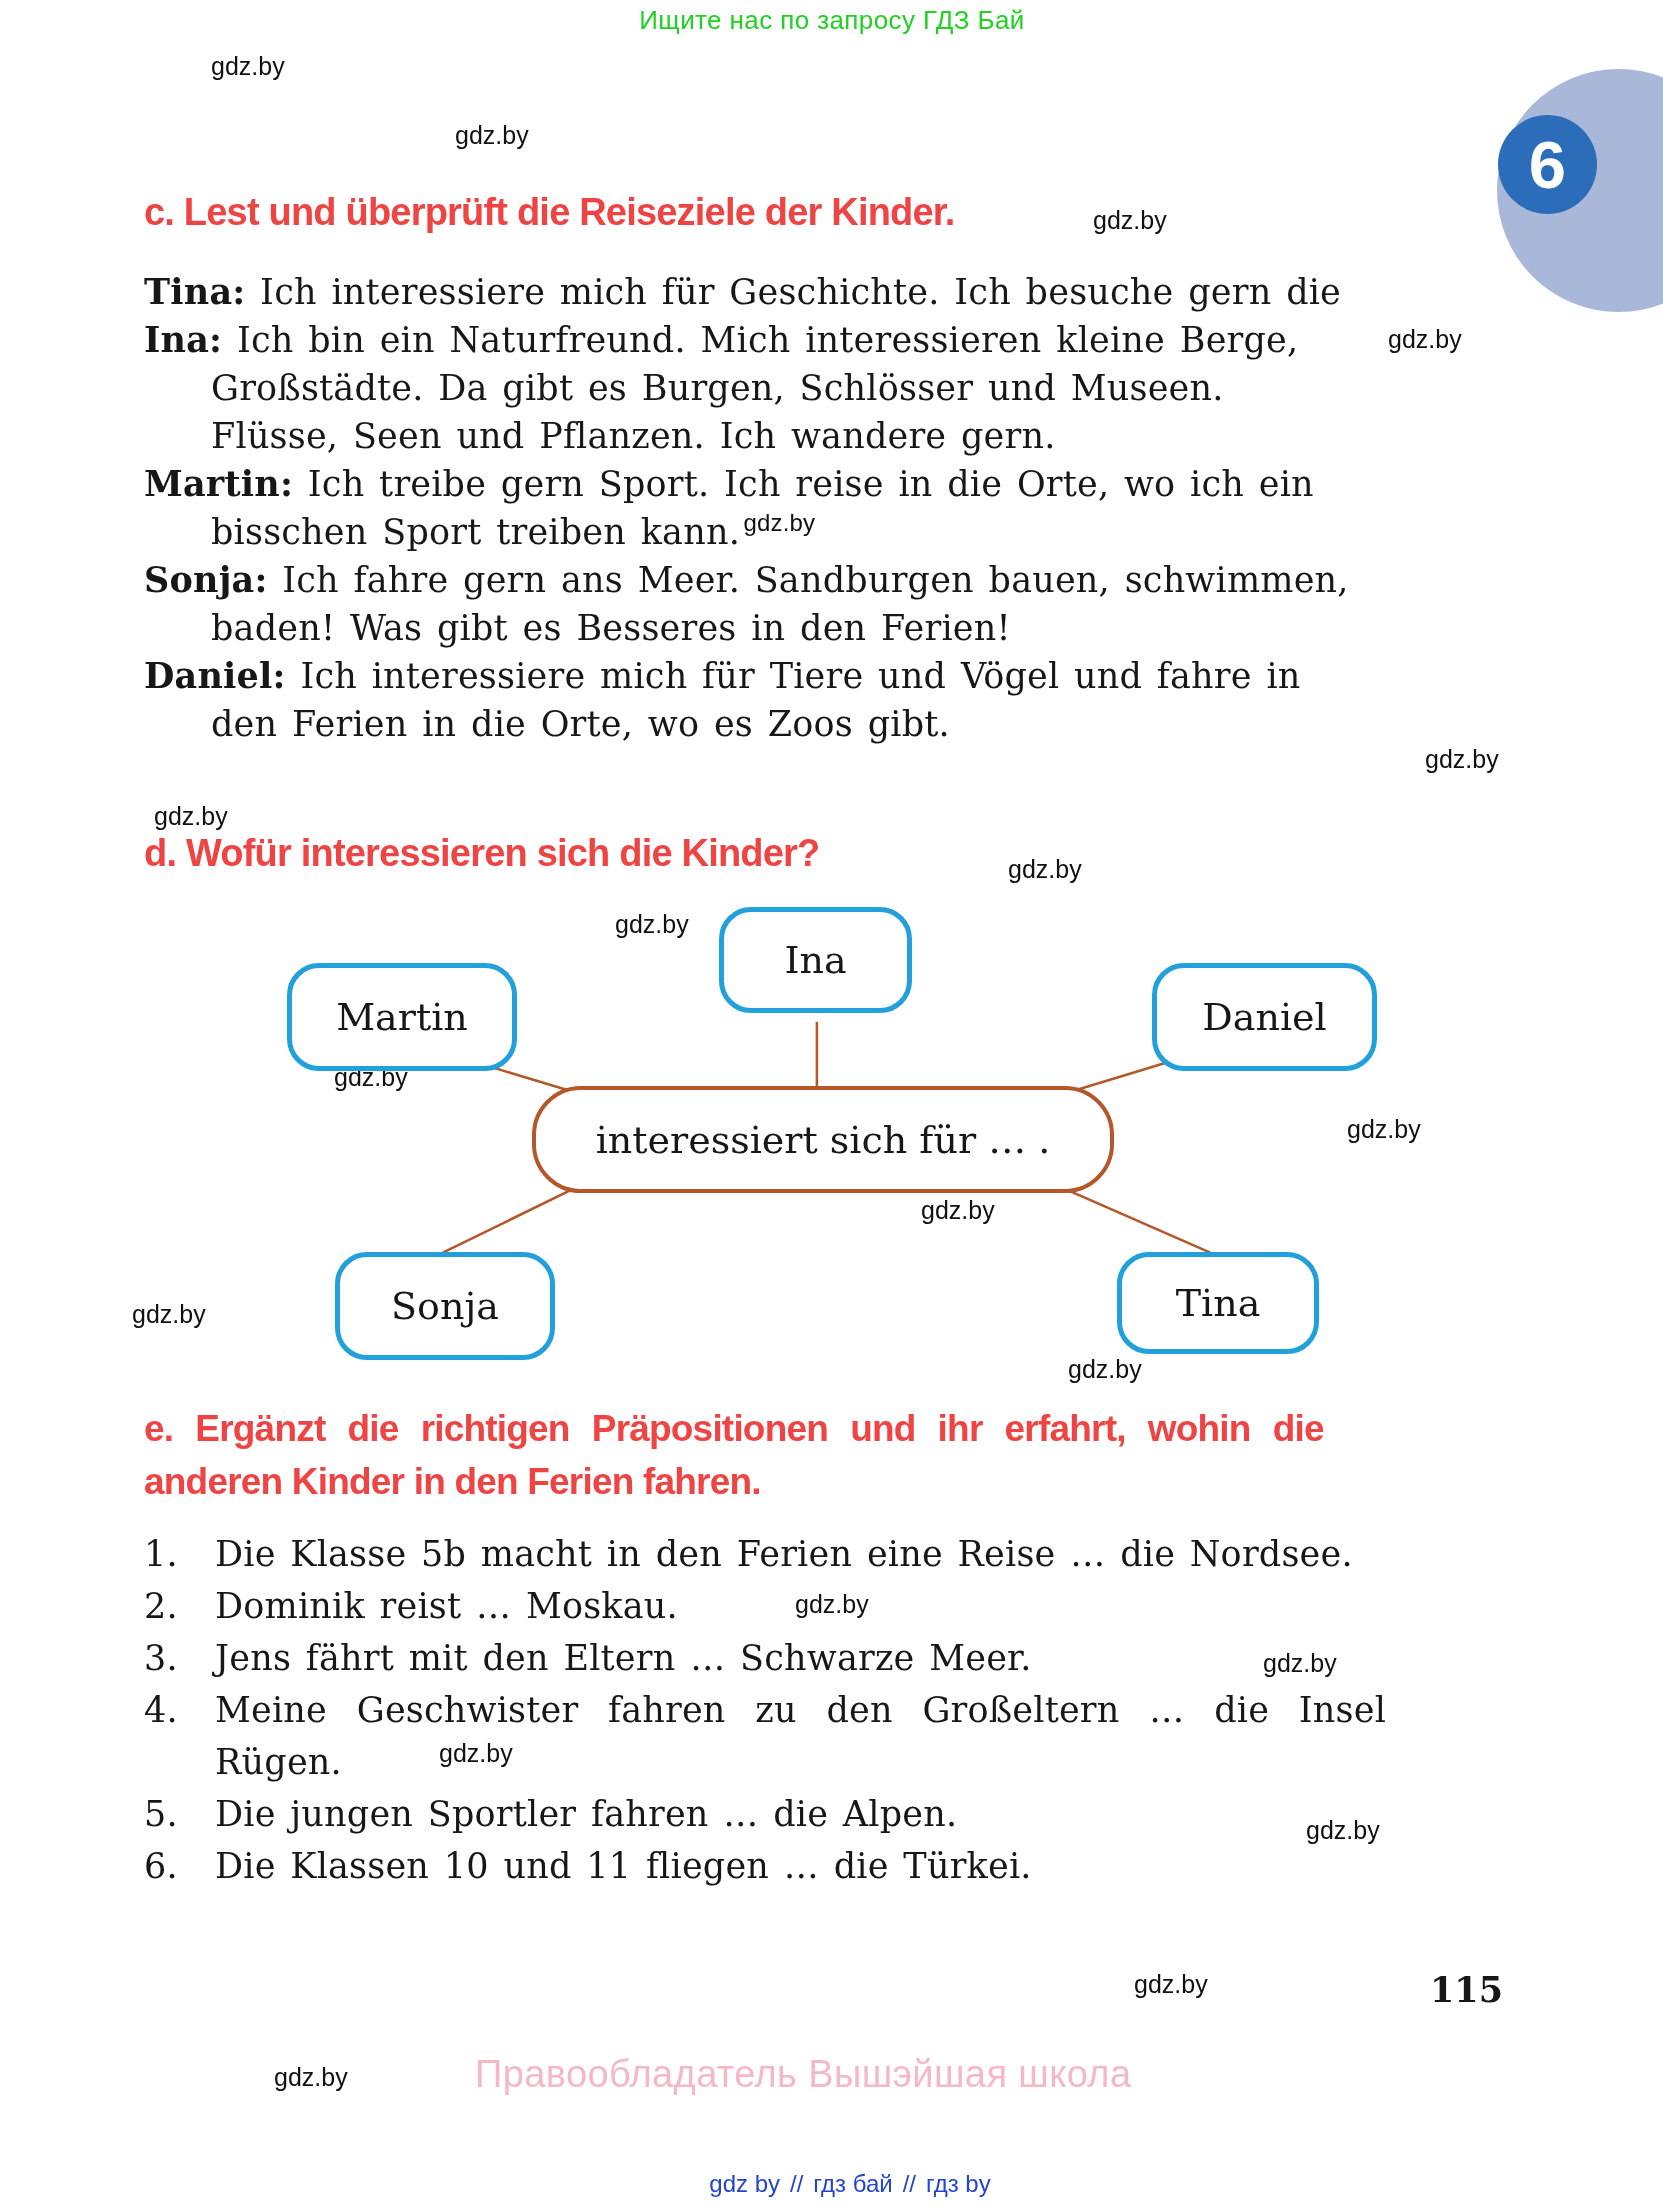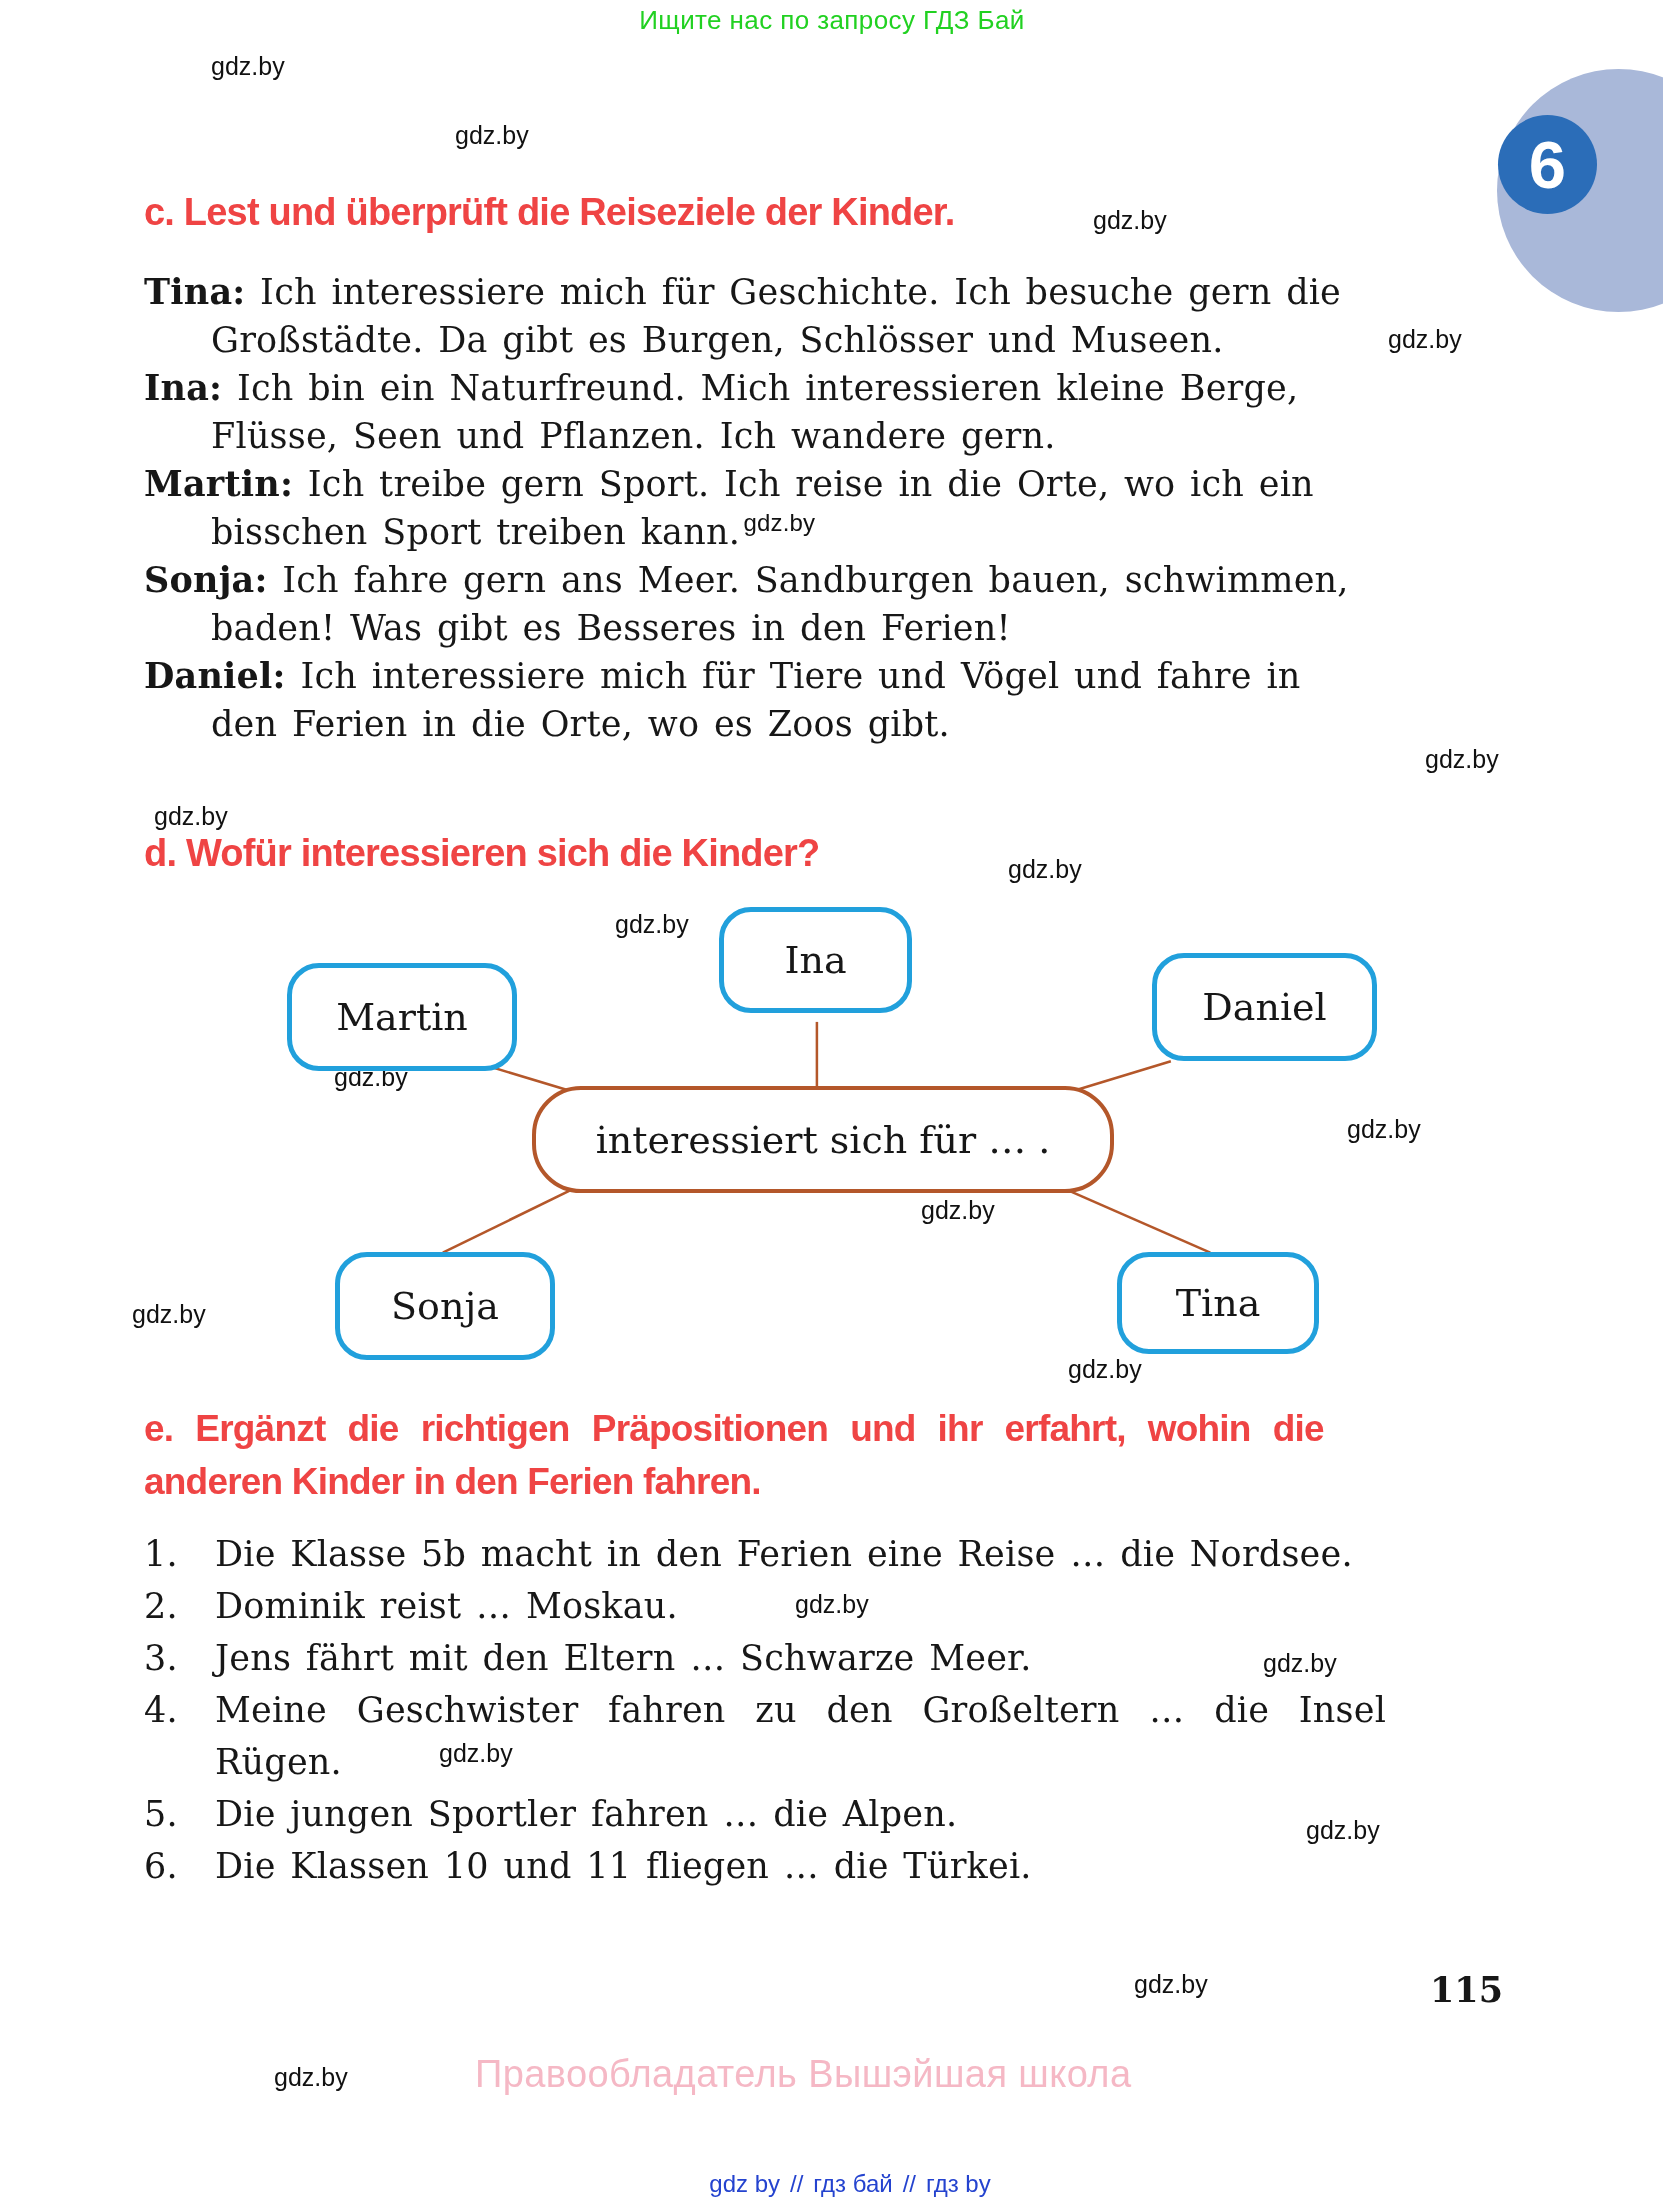--- a/index.html
+++ b/index.html
@@ -108,22 +108,22 @@
 <span class="wm" style="left:1263px;top:1649px">gdz.by</span>
 <span class="wm" style="left:439px;top:1739px">gdz.by</span>
 <span class="wm" style="left:1306px;top:1816px">gdz.by</span>
 <span class="wm" style="left:1134px;top:1970px">gdz.by</span>
 <span class="wm" style="left:274px;top:2063px">gdz.by</span>
 
 <div class="h-sans" style="top:191px">c. Lest und überprüft die Reiseziele der Kinder.</div>
 
 <div class="pblock serif">
   <div class="pline"><b>Tina:</b><span> Ich interessiere mich für Geschichte. Ich besuche gern die</span></div>
+  <div class="pline"><b>Ina:</b><span> Ich bin ein Naturfreund. Mich interessieren kleine Berge,</span></div>
   <div class="pline cont"><span>Großstädte. Da gibt es Burgen, Schlösser und Museen.</span></div>
-  <div class="pline"><b>Ina:</b><span> Ich bin ein Naturfreund. Mich interessieren kleine Berge,</span></div>
   <div class="pline cont"><span>Flüsse, Seen und Pflanzen. Ich wandere gern.</span></div>
   <div class="pline"><b>Martin:</b><span> Ich treibe gern Sport. Ich reise in die Orte, wo ich ein</span></div>
   <div class="pline cont"><span>bisschen Sport treiben kann.</span><span class="wm-sup">gdz.by</span></div>
   <div class="pline"><b>Sonja:</b><span> Ich fahre gern ans Meer. Sandburgen bauen, schwimmen,</span></div>
   <div class="pline cont"><span>baden! Was gibt es Besseres in den Ferien!</span></div>
   <div class="pline"><b>Daniel:</b><span> Ich interessiere mich für Tiere und Vögel und fahre in</span></div>
   <div class="pline cont"><span>den Ferien in die Orte, wo es Zoos gibt.</span></div>
 </div>
 
 <div class="h-sans" style="top:832px">d. Wofür interessieren sich die Kinder?</div>
@@ -135,21 +135,21 @@
     <line x1="1396" y1="185" x2="1248" y2="230" stroke="#b4572a" stroke-width="3"></line>
     <line x1="528" y1="413" x2="692" y2="333" stroke="#b4572a" stroke-width="3"></line>
     <line x1="1443" y1="413" x2="1260" y2="333" stroke="#b4572a" stroke-width="3"></line>
   </svg>
   <div class="bubble serif" style="left:287px;top:57px;width:220px;height:98px">
       <span>Martin</span>
     </div>
   <div class="bubble serif" style="left:719px;top:1px;width:183px;height:96px">
       <span>Ina</span>
     </div>
-  <div class="bubble serif" style="left:1152px;top:47px;width:215px;height:98px">
+  <div class="bubble serif" style="left:1152px;top:57px;width:215px;height:98px">
       <span>Daniel</span>
     </div>
   <div class="bubble center serif" style="left:532px;top:180px;width:574px;height:99px">
       <span>interessiert sich für … .</span>
     </div>
   <div class="bubble serif" style="left:335px;top:346px;width:210px;height:98px">
       <span>Sonja</span>
     </div>
   <div class="bubble serif" style="left:1117px;top:346px;width:192px;height:92px">
       <span>Tina</span>

